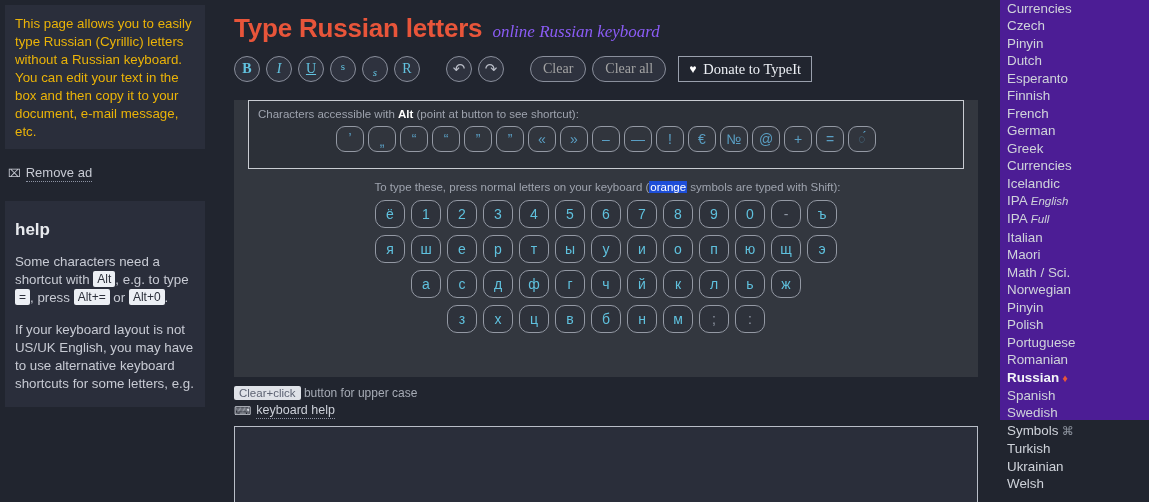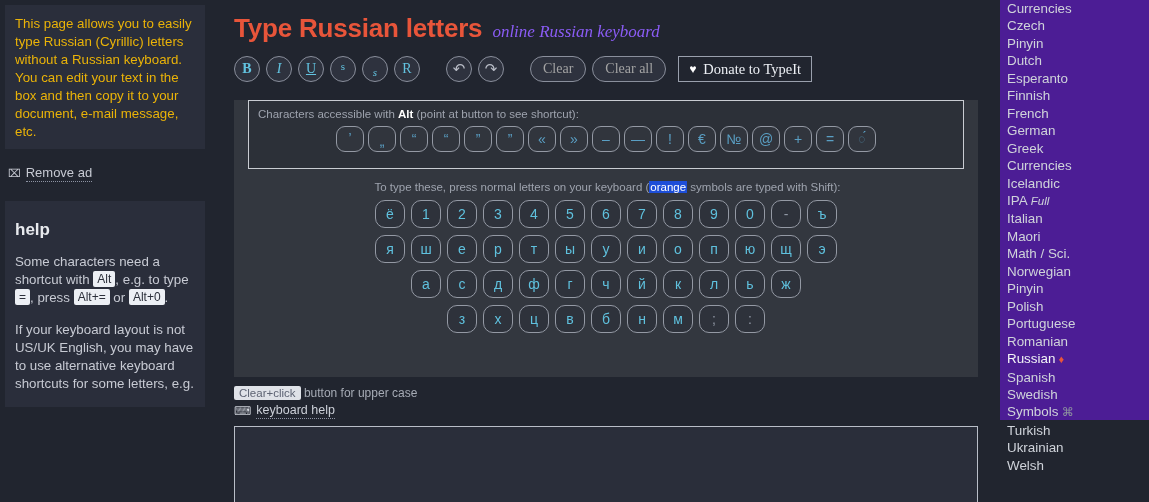--- a/index.html
+++ b/index.html
@@ -253,21 +253,21 @@
   .lang {
     font-size: 13.4px;
     color: #cfd3da;
     line-height: 17.45px;
     padding-left: 7px;
     white-space: nowrap;
     cursor: pointer;
   }
   .lang .sfx { font-style: italic; font-size: 11.5px; color: #cfd3da; }
   .lang.active {
-    font-weight: normal;
+    font-weight: bold;
     color: #f2f4f7;
   }
   .lang.active .diamond { color: #e8553a; font-size: 11px; }
   .lang .cmdglyph { color: #8e949f; font-size: 12px; }
 </style>
 </head>
 <body>
 
 <div id="left-sidebar">
 
@@ -432,20 +432,21 @@
     <div class="lang"><span>Czech</span></div>
     <div class="lang"><span>Pinyin</span></div>
     <div class="lang"><span>Dutch</span></div>
     <div class="lang"><span>Esperanto</span></div>
     <div class="lang"><span>Finnish</span></div>
     <div class="lang"><span>French</span></div>
     <div class="lang"><span>German</span></div>
     <div class="lang"><span>Greek</span></div>
     <div class="lang"><span>Currencies</span></div>
     <div class="lang"><span>Icelandic</span></div>
+    <div class="lang"><span>IPA</span><span class="sfx"> English</span></div>
     <div class="lang"><span>IPA</span><span class="sfx"> Full</span></div>
     <div class="lang"><span>Italian</span></div>
     <div class="lang"><span>Maori</span></div>
     <div class="lang"><span>Math / Sci.</span></div>
     <div class="lang"><span>Norwegian</span></div>
     <div class="lang"><span>Pinyin</span></div>
     <div class="lang"><span>Polish</span></div>
     <div class="lang"><span>Portuguese</span></div>
     <div class="lang"><span>Romanian</span></div>
     <div class="lang active"><span>Russian</span><span class="diamond"> ♦</span></div>

